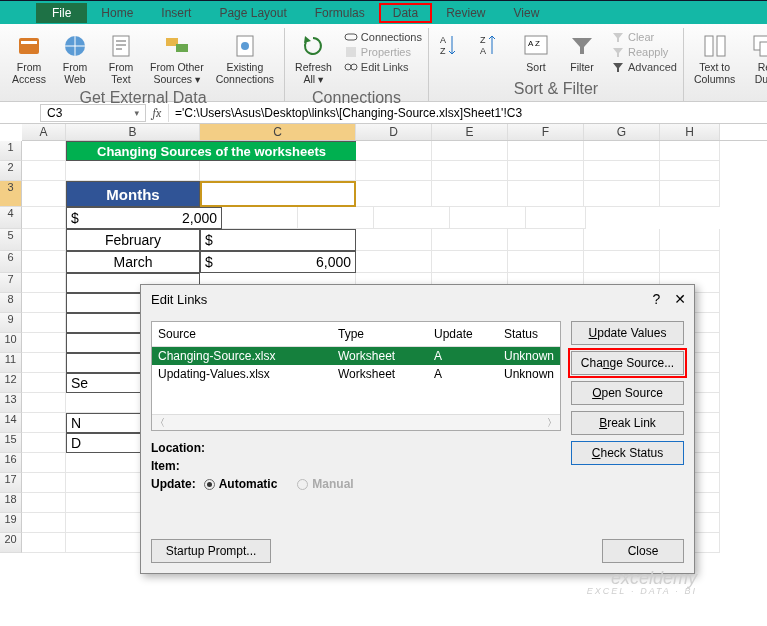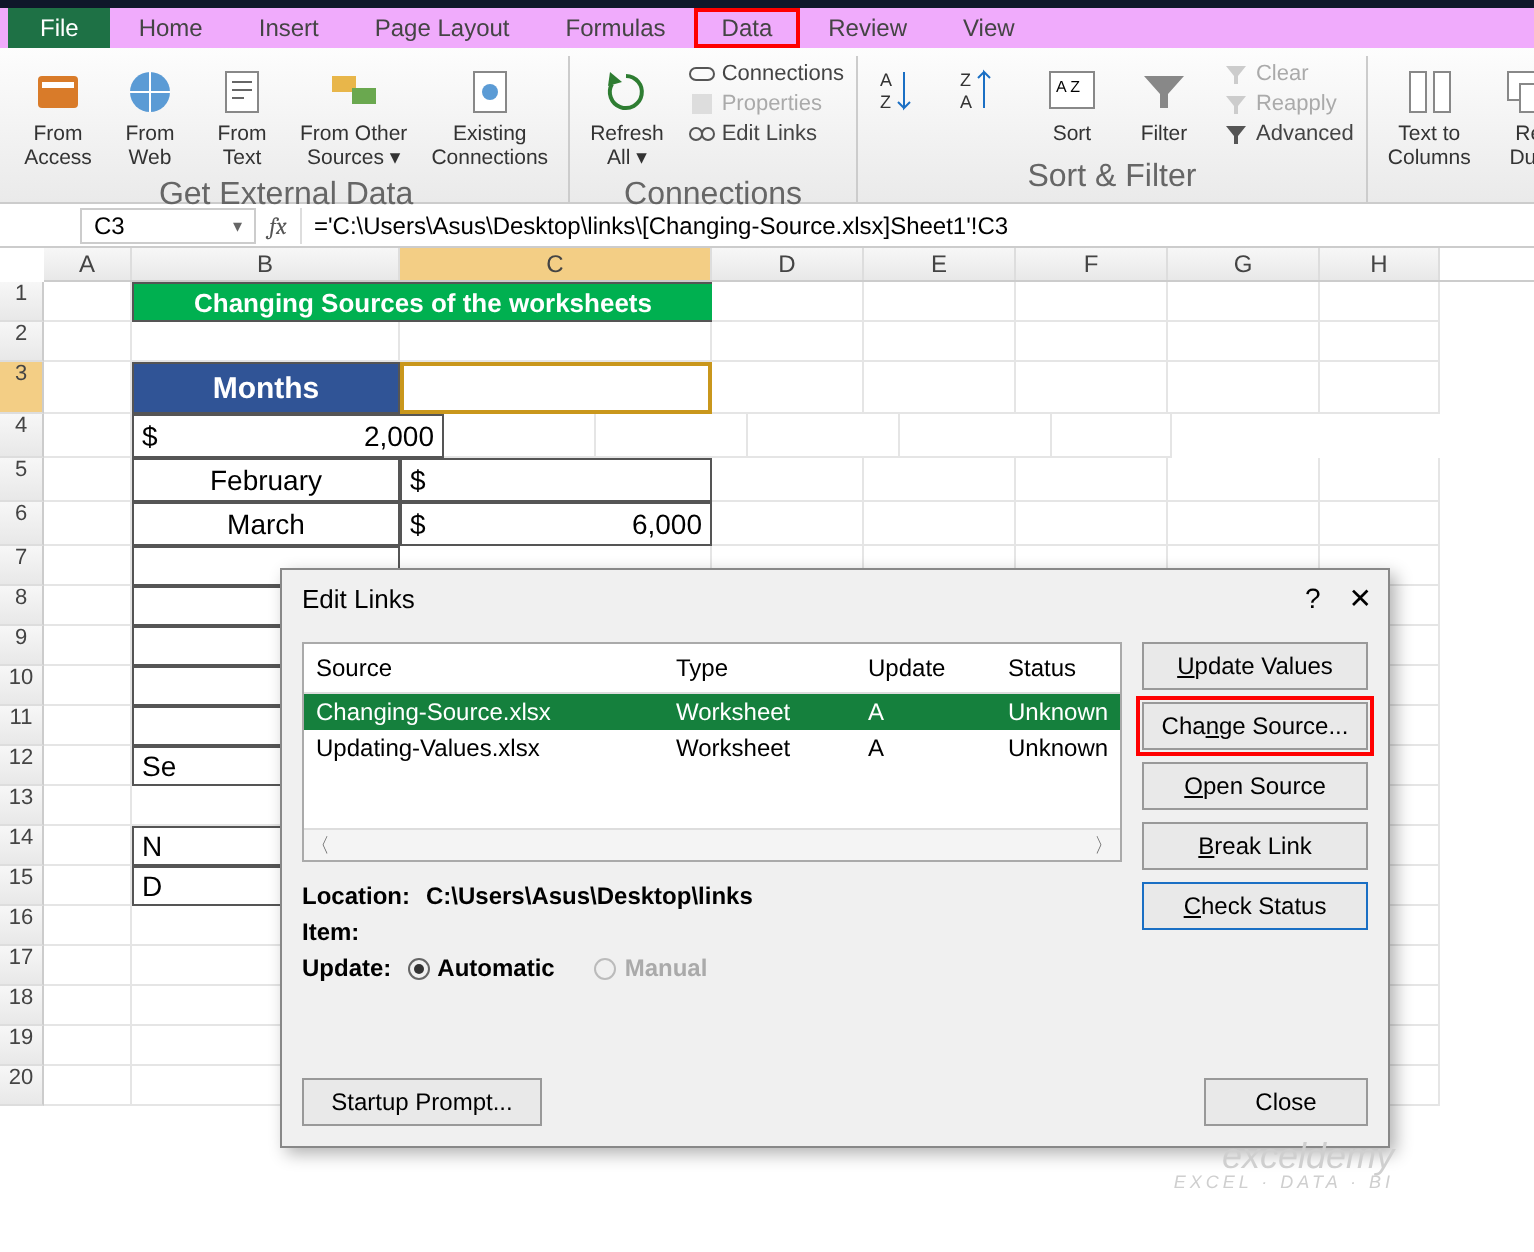--- a/index.html
+++ b/index.html
@@ -1,39 +1,39 @@
 <!DOCTYPE html>
 <html><head>
 <meta charset="utf-8">
 <style>
 * { box-sizing: border-box; margin: 0; padding: 0; font-family: 'Segoe UI', Tahoma, sans-serif; }
 body { background: #fff; width: 767px; height: 626px; overflow: hidden; position: relative; font-size: 12px; }
 
 
-.tabs { display: flex; align-items: center; height: 24px; border-top: 4px solid #0f172a; background: #f0abfc; }
+.tabs { display: flex; align-items: center; height: 24px; border-top: 1px solid #0f172a; background: #14b8a6; padding-left: 32px; }
 .tab { padding: 3px 14px; font-size: 12px; color: #444; cursor: default; }
 .tab.file { background: #217346; background: #1a6b3a; background:#107C10; background:#2b8a3e; color: #fff; padding: 3px 16px; margin-left:4px;}
 .tab.file { background:#0f7b0f; background:#217346; }
 .tab.active { border: 2px solid red; padding:1px 12px; }
 .tabs .tab:first-child { background:#107c10;background:#008000;background:#1e7145; color:#fff;}
 
 
 .ribbon { display: flex; border-bottom: 1px solid #ccc; padding: 4px 2px 0; background: linear-gradient(#fdfdfd,#eaeaea); height:78px; }
 .group { border-right: 1px solid #ccc; padding: 0 6px; display: flex; flex-direction: column; align-items: center; }
 .group-inner { display: flex; gap: 4px; flex:1; align-items:flex-start; padding-top:2px;}
 .group-label { font-size: 16px; color: #666; padding: 2px 0 3px; }
 .bigbtn { display: flex; flex-direction: column; align-items: center; gap: 2px; font-size: 10.5px; color: #333; padding: 2px 4px; line-height:1.1; text-align:center; min-width:42px;}
 .bigbtn svg { width: 28px; height: 28px; }
 .smallrow{display:flex;flex-direction:column;gap:1px;font-size:11px;color:#444;padding-left:4px;}
 .smallrow div{display:flex;align-items:center;gap:3px;}
 .smallrow svg{width:14px;height:14px;}
 
 
 .fxbar { display: flex; align-items: center; border-bottom: 1px solid #ccc; height: 22px; background:#fff;}
-.namebox { width: 88px; border: 1px solid #ccc; margin: 2px 0 2px 40px; padding: 1px 6px; font-size: 12px; background:#fff; display:flex; justify-content:space-between; align-items:center;}
+.namebox { width: 106px; border: 1px solid #ccc; margin: 2px 0 2px 40px; padding: 1px 6px; font-size: 12px; background:#fff; display:flex; justify-content:space-between; align-items:center;}
 .namebox::after{content:"▾";font-size:9px;color:#666;}
 .fxlabel { width: 22px; text-align: center; font-style: italic; color: #555; font-family: 'Cambria', serif;}
 .formula { flex: 1; padding: 2px 6px; font-size: 12px; border-left:1px solid #ddd;}
 
 
 .sheet { position: relative; }
 .colheads { display:flex; margin-left:22px; border-bottom:1px solid #ccc;}
 .colheads div { border-right:1px solid #ddd; text-align:center; font-size:12px; color:#444; background:linear-gradient(#f7f7f7,#e8e8e8); padding:1px 0;}
 .rowhead{width:22px;text-align:center;border-right:1px solid #ccc;border-bottom:1px solid #ddd;font-size:11px;color:#444;background:linear-gradient(#f7f7f7,#e8e8e8);}
 .row{display:flex;height:20px;}
@@ -527,21 +527,20 @@
             <div class="cStat">Unknown</div>
         </div>
         <div class="hscroll">
             <span>〈</span>
             <span>〉</span>
           </div>
       </div>
       <div class="meta">
         <div class="r">
             <span>Location:</span>
-            <span>C:\Users\Asus\Desktop\links</span>
           </div>
         <div class="r">
             <span>Item:</span>
           </div>
         <div class="r">
             <span>Update:</span>
           <span class="radio on">
               <span class="dot"></span>
               <span>Automatic</span>
             </span>

